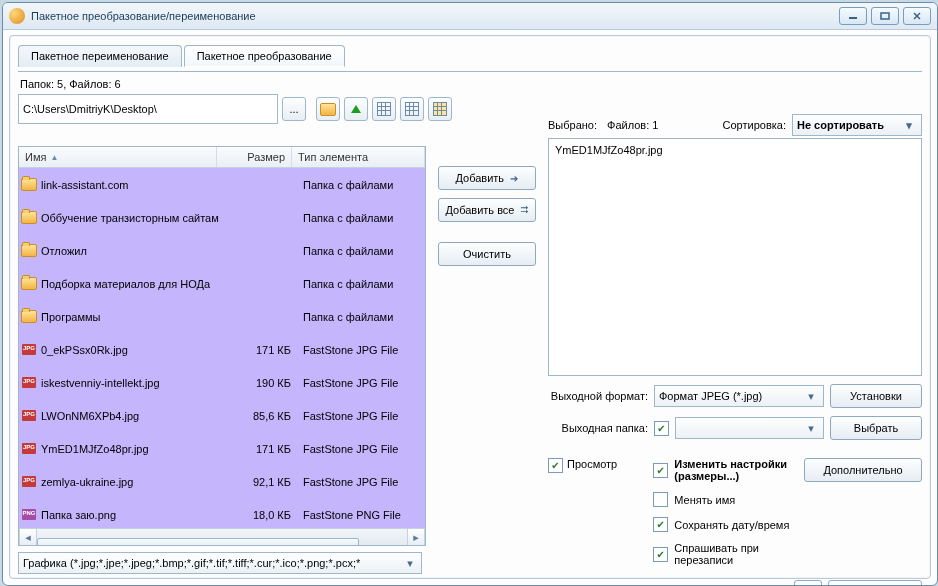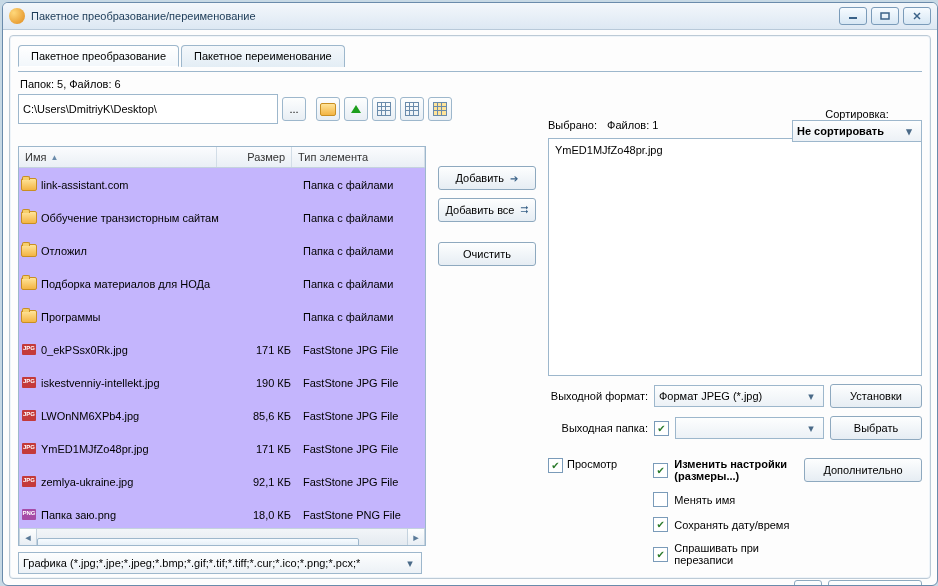--- a/index.html
+++ b/index.html
@@ -44,21 +44,21 @@
   .hscroll .track{flex:1;position:relative;}
   .hscroll .thumb{position:absolute;left:0;top:1px;height:12px;width:320px;border:1px solid #9db7cc;border-radius:2px;background:linear-gradient(#f6fbff,#d9e6f0);}
   .filterbox{margin-top:6px;height:20px;border:1px solid #9db7cc;background:linear-gradient(#fdfefe,#ecf1f6);display:flex;align-items:center;padding:0 4px;width:394px;}
   .filterbox .dd{margin-left:auto;width:14px;text-align:center;color:#4a6a88;}
   .mid{position:absolute;left:428px;top:130px;width:98px;display:flex;flex-direction:column;gap:8px;}
   .btn{height:22px;border:1px solid #8ea9bf;border-radius:3px;background:linear-gradient(#fdfefe,#e6edf3);display:flex;align-items:center;justify-content:center;gap:6px;padding:0 6px;white-space:nowrap;}
   .btn .arr{font-size:10px;color:#3a6288;}
   .right{position:absolute;left:538px;top:64px;right:8px;}
   .right .toprow{display:flex;align-items:center;gap:10px;height:22px;margin-bottom:2px;}
   .right .toprow .lbl{white-space:nowrap;}
-  .sortrow{margin-left:auto;display:flex;align-items:center;gap:0;flex-direction:column;}
+  .sortrow{margin-left:auto;display:flex;align-items:center;gap:6px;}
   .combo{height:20px;border:1px solid #9db7cc;background:linear-gradient(#fdfefe,#ecf1f6);display:flex;align-items:center;padding:0 4px;}
   .combo .dd{margin-left:auto;width:16px;text-align:center;color:#4a6a88;}
   .selbox{border:1px solid #9db7cc;background:#fff;height:232px;padding:2px;}
   .sel-row{display:flex;align-items:center;height:17px;gap:4px;}
   .formrow{display:flex;align-items:center;gap:6px;margin-top:8px;}
   .formrow .lab{width:100px;text-align:right;white-space:nowrap;}
   .formrow .combo{flex:1;}
   .btn2{height:22px;border:1px solid #8ea9bf;border-radius:3px;background:linear-gradient(#fdfefe,#e6edf3);display:flex;align-items:center;justify-content:center;padding:0 10px;white-space:nowrap;min-width:70px;}
   .cb{width:13px;height:13px;border:1px solid #7a9bb9;background:#fff;display:inline-flex;align-items:center;justify-content:center;font-size:10px;color:#2a7a2a;flex:0 0 auto;}
   .checks{margin-top:18px;display:flex;gap:10px;}
@@ -101,22 +101,22 @@
           <svg width="10" height="8">
             <line x1="2" y1="1" x2="8" y2="7" stroke="#3a6288" stroke-width="1.5"></line>
             <line x1="8" y1="1" x2="2" y2="7" stroke="#3a6288" stroke-width="1.5"></line>
           </svg>
         </div>
     </div>
   </div>
 
   <div class="body">
     <div class="tabs">
+      <div class="tab">Пакетное переименование</div>
       <div class="tab active">Пакетное преобразование</div>
-      <div class="tab">Пакетное переименование</div>
     </div>
     <div class="tabline"></div>
 
     <div class="counts">Папок: 5, Файлов: 6</div>
 
     <div class="row" style="margin-top:2px;">
       <div class="pathbox">
           <span>C:\Users\DmitriyK\Desktop\</span>
         </div>
       <div class="smbtn">

